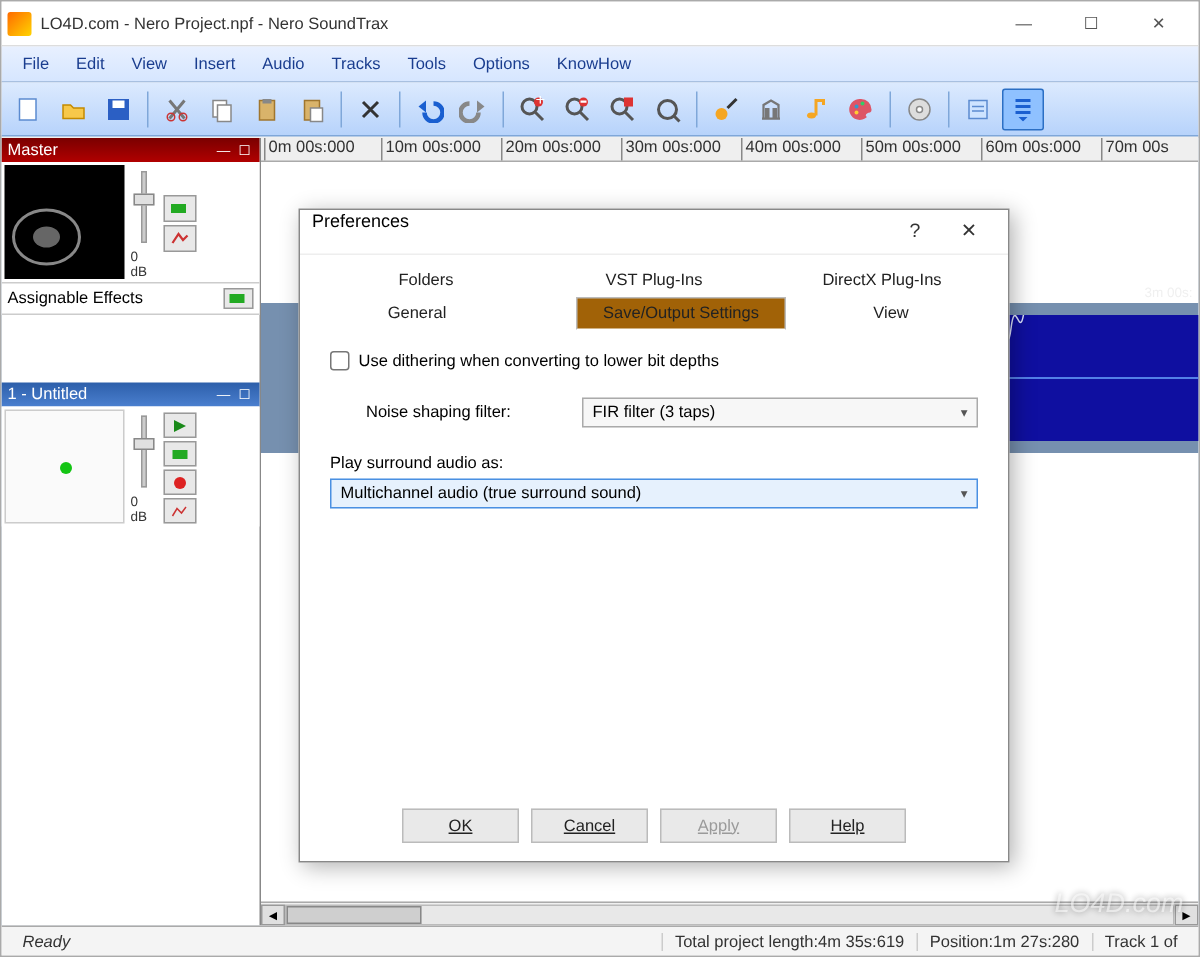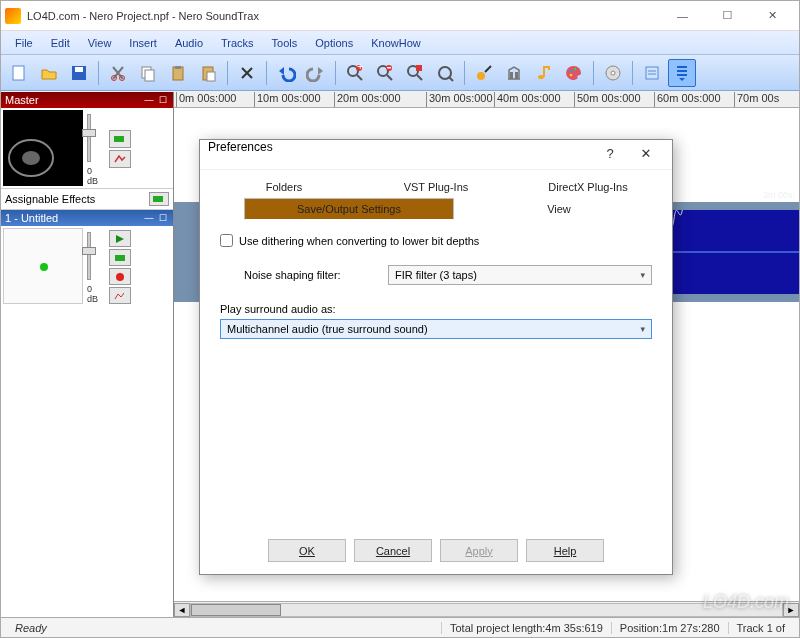--- a/index.html
+++ b/index.html
@@ -20,26 +20,26 @@
 .toolbar .tb { width: 28px; height: 28px; display: flex; align-items: center; justify-content: center; border: 1px solid transparent; border-radius: 2px; }
 .toolbar .sep { width: 1px; height: 24px; background: #7fa7d9; margin: 0 3px; }
 .toolbar .active { background: #8fc1ff; border: 1px solid #2b6fc4; }
 
 
 .content { position: absolute; top: 91px; left: 0; right: 0; bottom: 20px; display: flex; background: #7e98b5; }
 
 
 .sidebar { width: 173px; background: #fff; border-right: 1px solid #888; display: flex; flex-direction: column; }
 .panel-head { background: linear-gradient(#7a0000,#b10000); color: #fff; font-size: 10px; padding: 2px 4px; display:flex; align-items:center; }
-.panel-head.blue { background: linear-gradient(#2d5faa,#4a7fcf); }
+.panel-head.blue { background: linear-gradient(#2d5faa,#4a7fcf); margin-top: 45px; }
 .panel-head .sp { flex:1; }
 .panel-head .pc { width:12px;height:10px; margin-left:2px; display:flex;align-items:center;justify-content:center;color:#fff;font-size:9px;}
 .master-body { height: 80px; background:#fff; display:flex; padding:2px; gap:4px;}
 .preview { width:80px; height:76px; background:#000; position:relative; overflow:hidden;}
-.fader { width:18px; display:flex; flex-direction:column; align-items:flex-start; }
+.fader { width:18px; display:flex; flex-direction:column; align-items:center; }
 .fader .track { width:4px; flex:1; background:#ccc; border:1px solid #999; position:relative; margin:4px 0;}
 .fader .knob { width:14px; height:8px; background:#e0e0e0; border:1px solid #888; position:absolute; left:-6px; top:30%;}
 .fader .lbl { font-size:9px; color:#333;}
 .side-btns { display:flex; flex-direction:column; gap:2px; padding-top:20px;}
 .sbtn { width:22px;height:18px; background:#e8e8e8; border:1px solid #999; display:flex;align-items:center;justify-content:center;}
 .assignable { padding: 3px 4px; background:#fff; border-top:1px solid #ccc; border-bottom:1px solid #ccc; display:flex; align-items:center; font-size:10px;}
 .track-body { height:80px; background:#fff; display:flex; padding:2px; gap:4px;}
 .knob-area { width:80px; height:76px; border:1px solid #ccc; position:relative; background:#fafafa;}
 .knob-dot { width:8px;height:8px; background:#14c514; border-radius:50%; position:absolute; left:36px; top:34px;}
 
@@ -343,21 +343,21 @@
           </div>
       </div>
     </div>
   </div>
 
   <div class="timeline-area">
     <div class="ruler">
       <div class="tick" style="left:2px">0m 00s:000</div>
       <div class="tick" style="left:80px">10m 00s:000</div>
       <div class="tick" style="left:160px">20m 00s:000</div>
-      <div class="tick" style="left:252px">30m 00s:000</div>
+      <div class="tick" style="left:240px">30m 00s:000</div>
       <div class="tick" style="left:320px">40m 00s:000</div>
       <div class="tick" style="left:400px">50m 00s:000</div>
       <div class="tick" style="left:480px">60m 00s:000</div>
       <div class="tick" style="left:560px">70m 00s</div>
     </div>
     <div class="wave-row">
       <div class="wave-label">3m 00s:</div>
       <div class="wave-clip">
         <svg width="170" height="84" preserveAspectRatio="none">
           <rect width="170" height="84" fill="#0f0fa0"></rect>
@@ -394,20 +394,21 @@
     <div class="b">?</div>
     <div class="b">✕</div>
   </div>
   <div class="dlg-tabs">
     <div class="tabrow">
       <div class="tab">Folders</div>
       <div class="tab">VST Plug-Ins</div>
       <div class="tab">DirectX Plug-Ins</div>
     </div>
     <div class="tabrow">
+      <div class="tab">General</div>
       <div class="tab active">Save/Output Settings</div>
       <div class="tab">View</div>
     </div>
   </div>
   <div class="dlg-body">
     <div class="chk-row">
       <input type="checkbox" style="">
       <label>Use dithering when converting to lower bit depths</label>
     </div>
     <div class="field-row">

